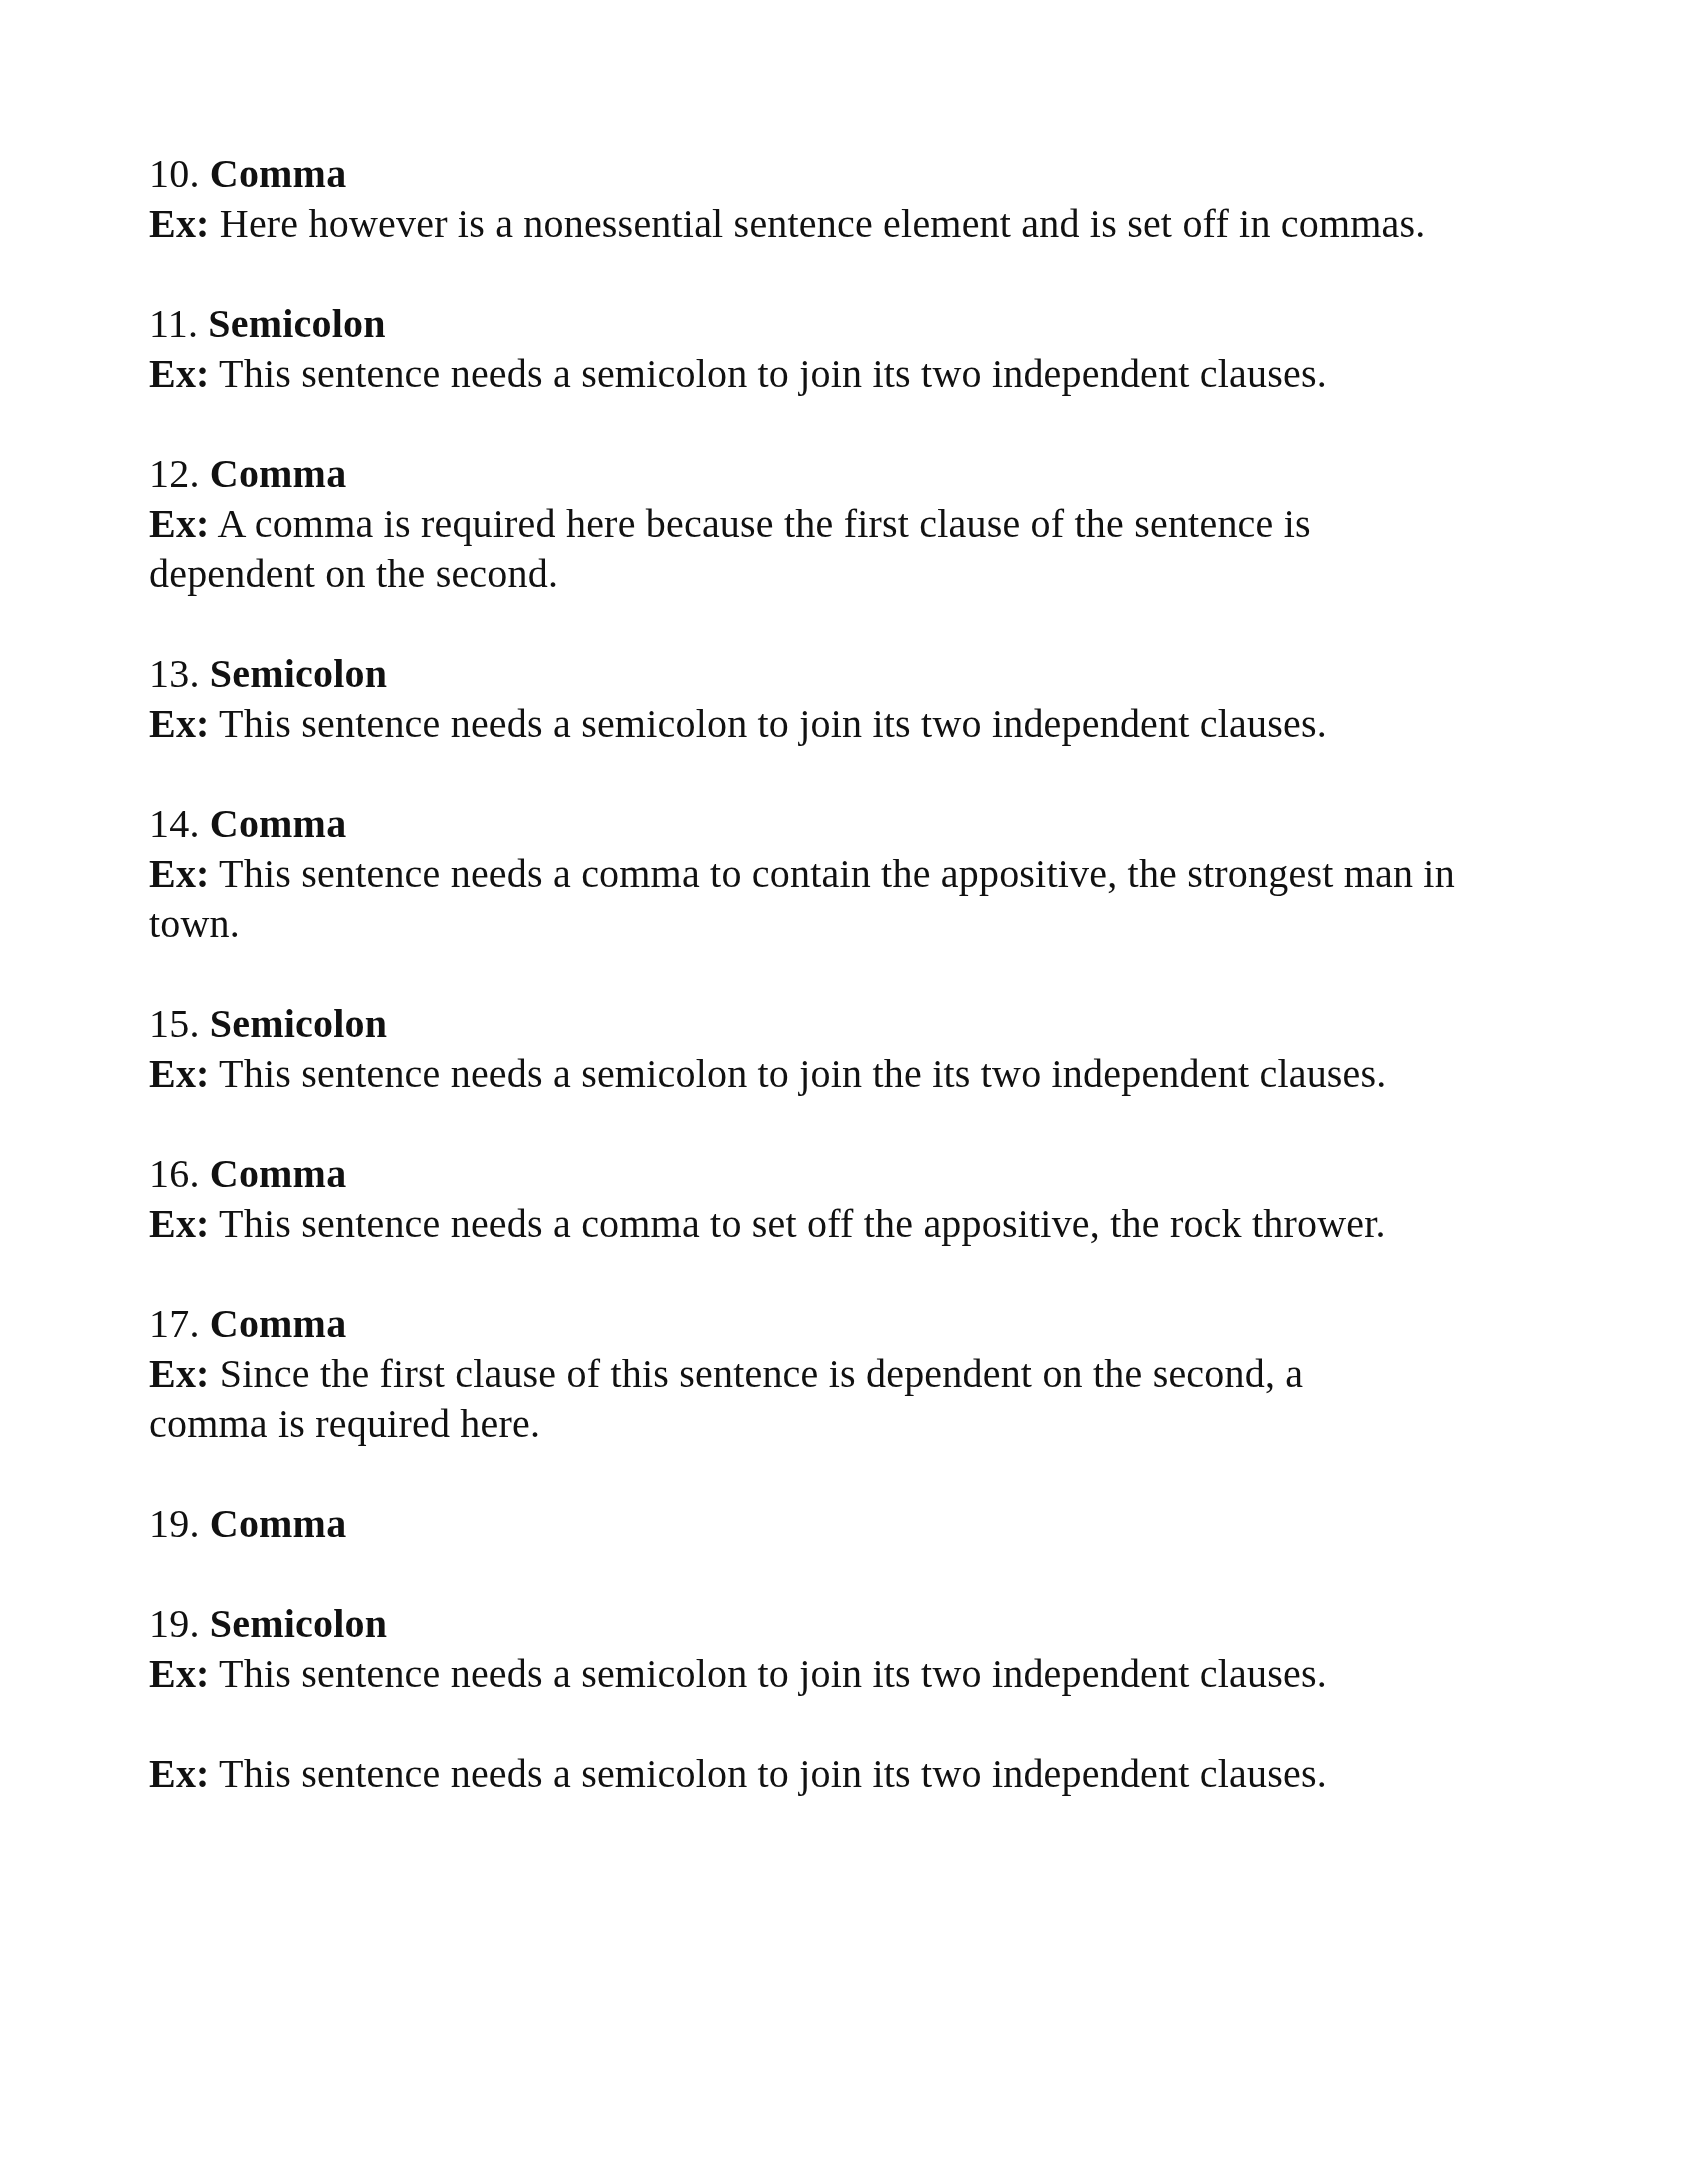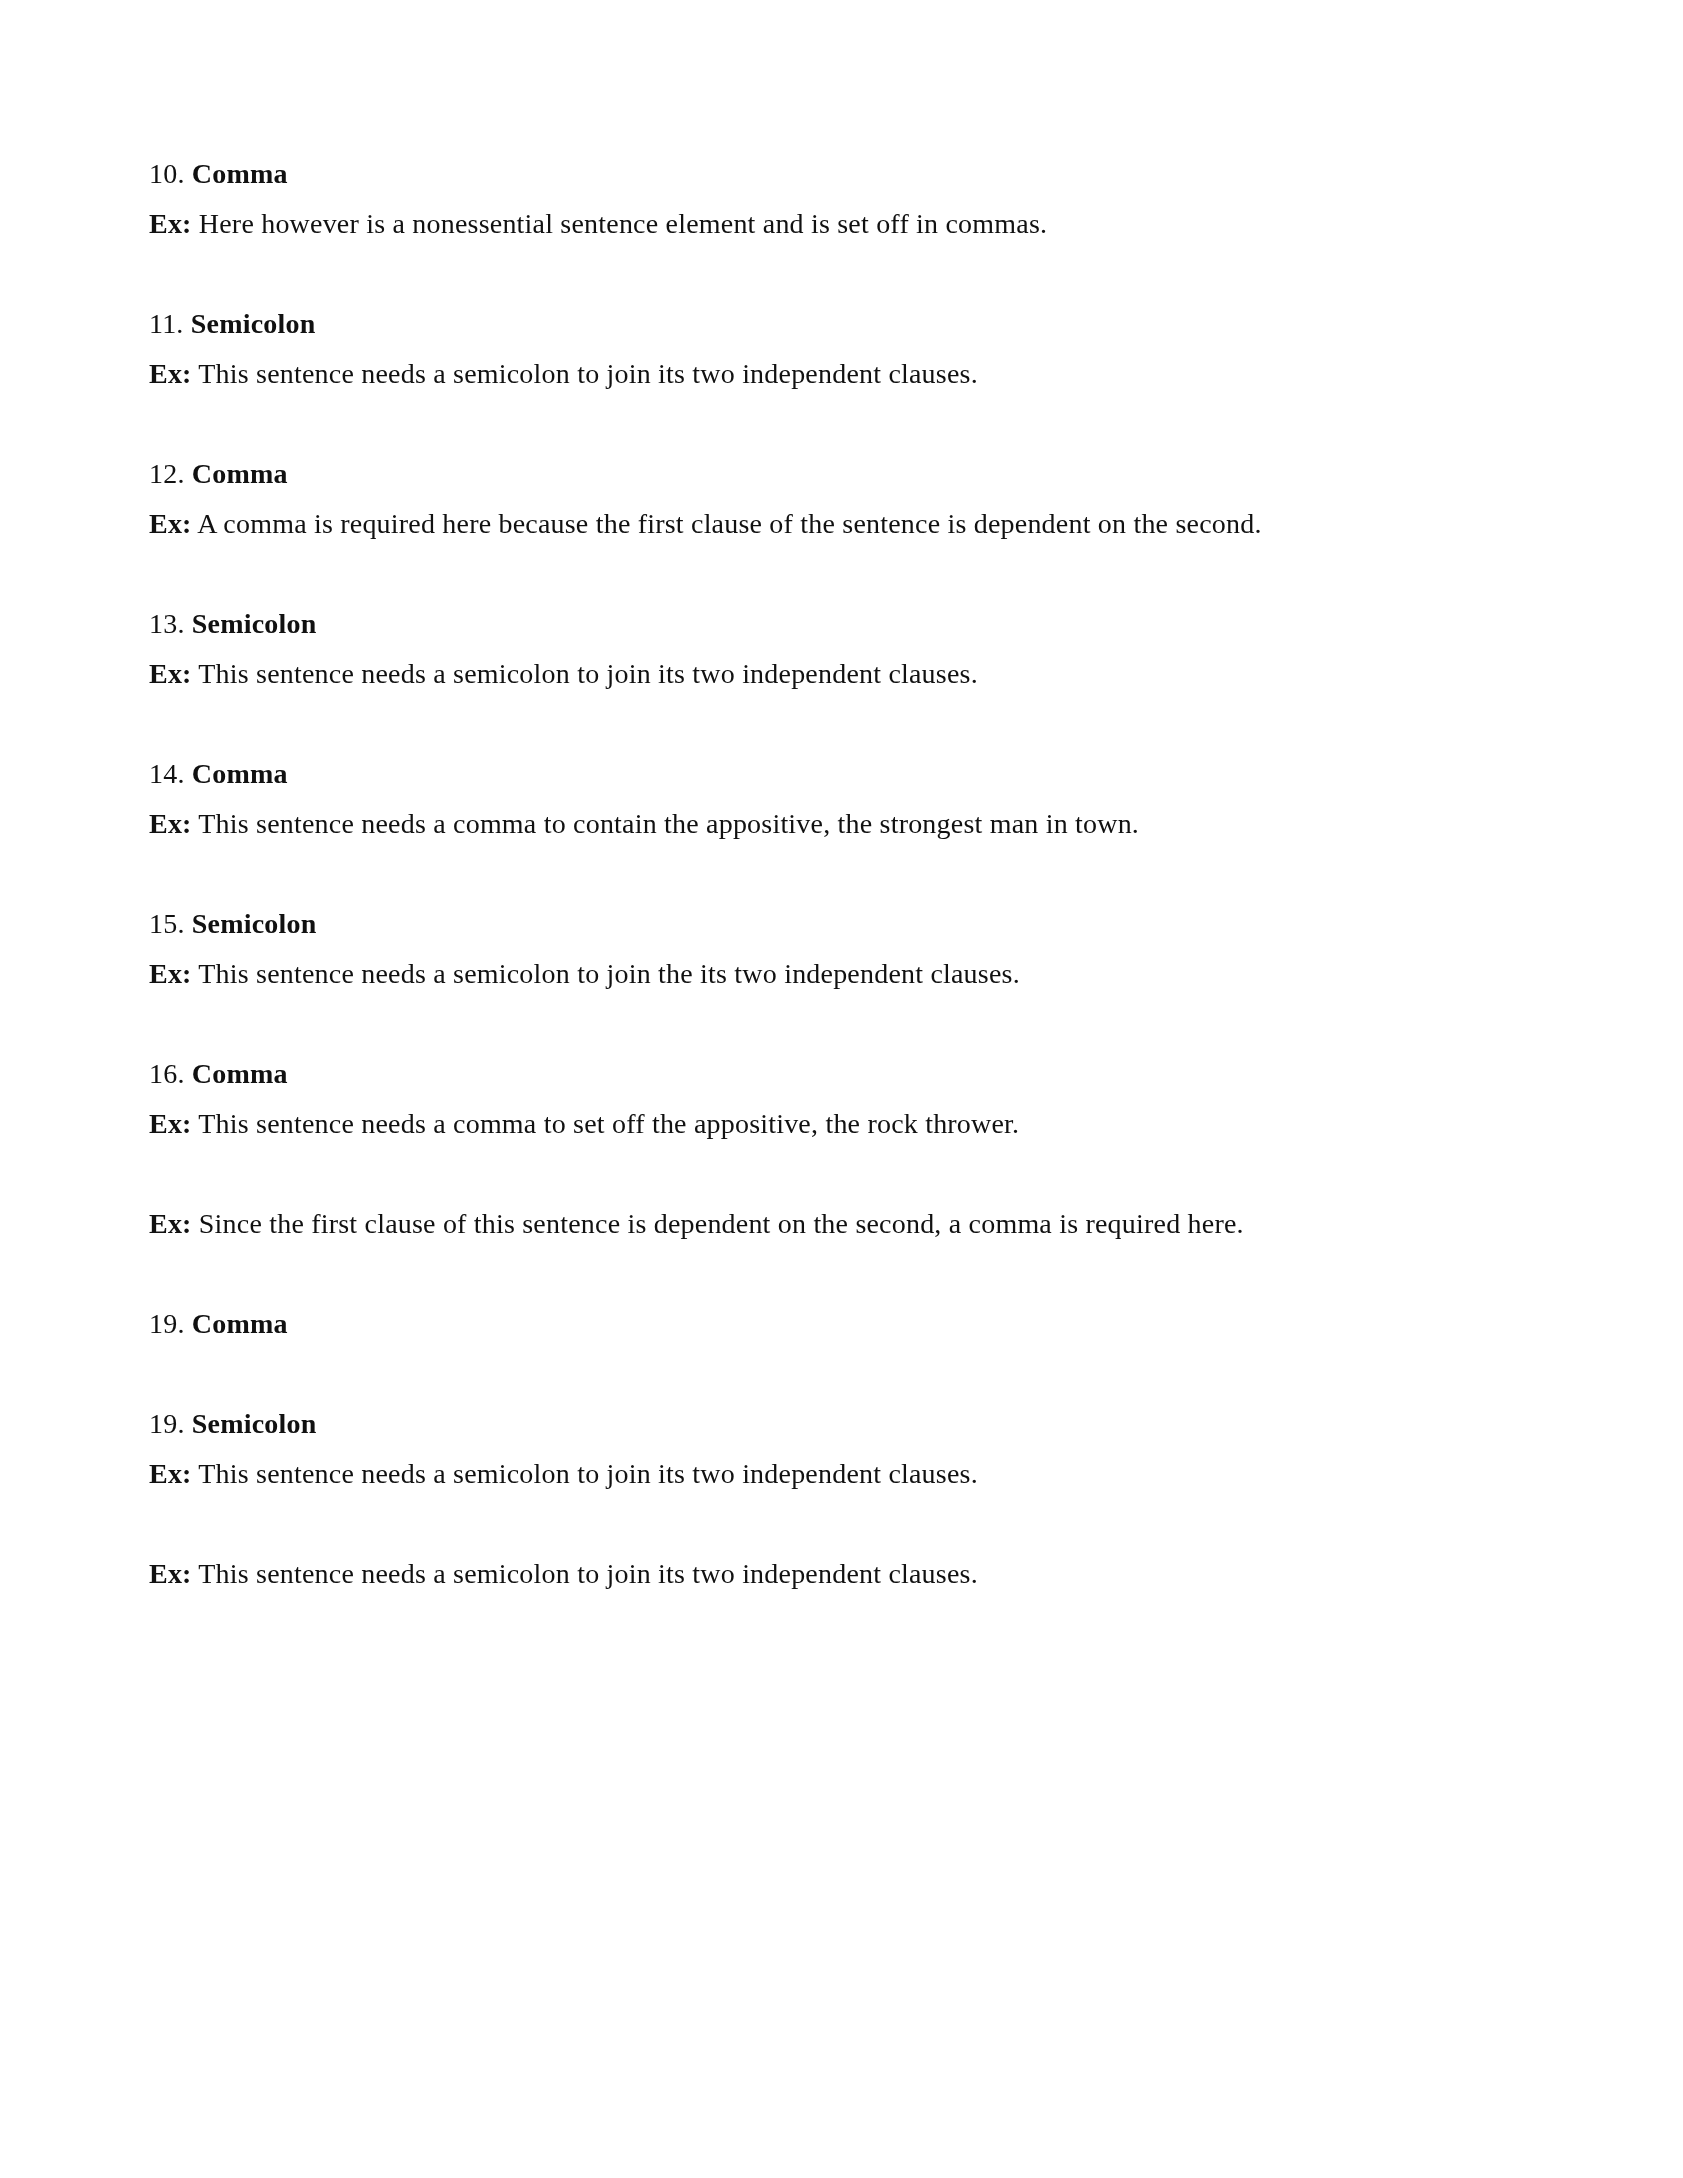--- a/index.html
+++ b/index.html
@@ -18,21 +18,21 @@
     .page {
       position: absolute;
       left: 149px;
       top: 149px;
       width: 1386px;
     }
     .item {
       margin: 0 0 50px 0;
     }
     .line {
-      font-size: 28px;
+      font-size: 40px;
       line-height: 50px;
       white-space: normal;
       letter-spacing: 0.2px;
     }
     .heading .num {
       font-weight: normal;
     }
     .heading .answer {
       font-weight: bold;
     }
@@ -118,20 +118,24 @@
       <span class="num">16.</span>
       <span class="answer">Comma</span>
     </div>
     <div class="line">
       <span class="ex-label">Ex:</span>
       <span>This sentence needs a comma to set off the appositive, </span><span class="em">the rock thrower</span><span>.</span>
     </div>
   </div>
 
   <div class="item">
+    <div class="line heading">
+      <span class="num">17.</span>
+      <span class="answer">Comma</span>
+    </div>
     <div class="line" style="width:1277px;">
       <span class="ex-label">Ex:</span>
       <span>Since the first clause of this sentence is dependent on the second, a comma is required here.</span>
     </div>
   </div>
 
   <div class="item">
     <div class="line heading">
       <span class="num">19.</span>
       <span class="answer">Comma</span>

